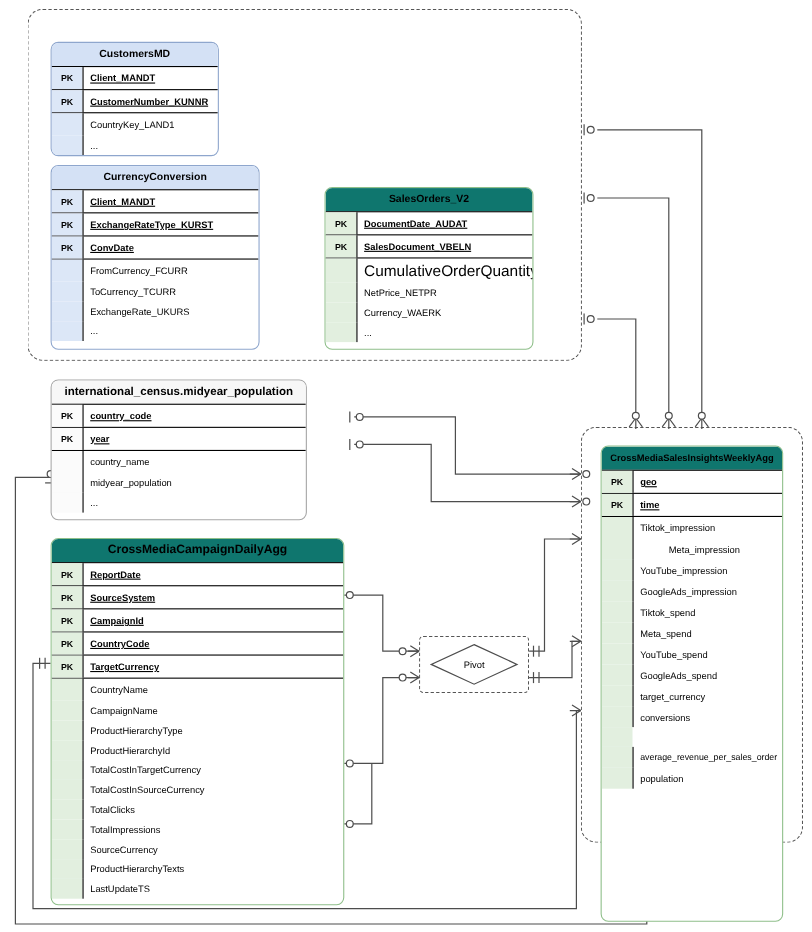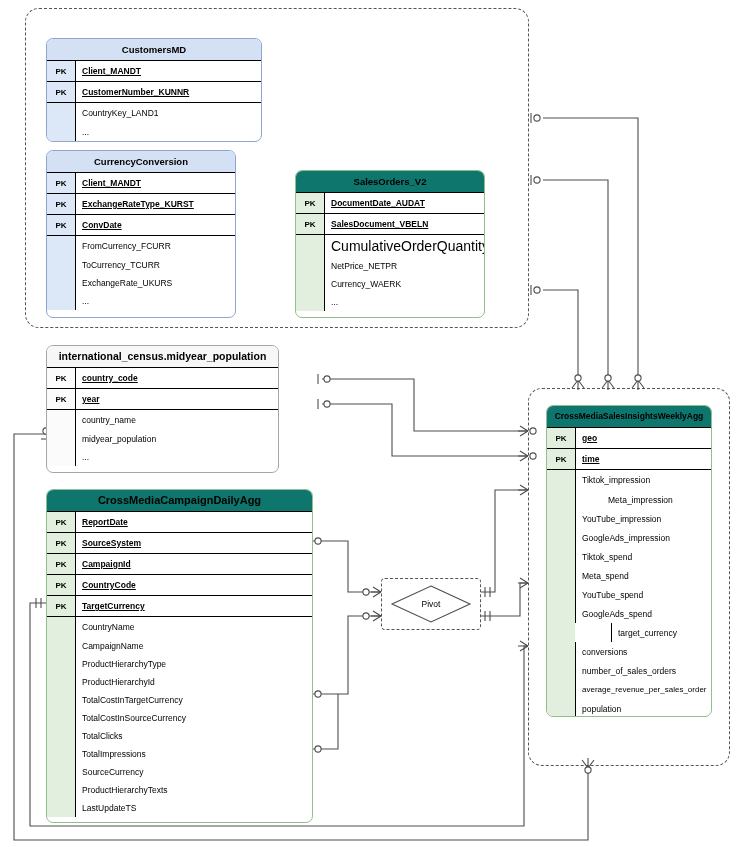--- a/index.html
+++ b/index.html
@@ -147,21 +147,21 @@
 
     <g stroke="#4d4d4d" stroke-width="1.1" fill="#ffffff">
       <polygon points="431,586 470,604 431,622 392,604"></polygon>
     </g>
   </svg>
 
   <div class="pivot" style="left:392px;top:586px;width:78px;height:36px;">
     <div class="pivot-label">Pivot</div>
   </div>
 
-  <div class="entity blue" style="left:46px;top:38px;width:216px;height:104px;">
+  <div class="entity blue" style="left:46px;top:38px;width:153px;height:104px;">
     <div class="e-title">CustomersMD</div>
     <div class="row">
       <div class="pk-cell">PK</div>
       <div class="attr-cell pk">Client_MANDT</div>
     </div>
     <div class="row">
       <div class="pk-cell">PK</div>
       <div class="attr-cell pk">CustomerNumber_KUNNR</div>
     </div>
     <div class="row">
@@ -319,21 +319,21 @@
     <div class="row plain">
         <div class="pk-cell"></div>
         <div class="attr-cell">ProductHierarchyTexts</div>
       </div>
     <div class="row plain">
         <div class="pk-cell"></div>
         <div class="attr-cell">LastUpdateTS</div>
       </div>
   </div>
 
-  <div class="entity green" style="left:546px;top:405px;width:166px;height:312px;">
+  <div class="entity green" style="left:546px;top:405px;width:166px;height:433px;">
     <div class="e-title" style="font-size:8.5px;">CrossMediaSalesInsightsWeeklyAgg</div>
     <div class="row">
       <div class="pk-cell">PK</div>
       <div class="attr-cell pk">geo</div>
     </div>
     <div class="row">
       <div class="pk-cell">PK</div>
       <div class="attr-cell pk">time</div>
     </div>
     <div class="row">
@@ -363,29 +363,28 @@
     <div class="row plain">
         <div class="pk-cell"></div>
         <div class="attr-cell" style="min-height:19px;">YouTube_spend</div>
       </div>
     <div class="row plain">
         <div class="pk-cell"></div>
         <div class="attr-cell" style="min-height:19px;">GoogleAds_spend</div>
       </div>
     <div class="row plain">
         <div class="pk-cell"></div>
-        <div class="attr-cell" style="min-height:19px;margin-left:36px;">target_currency</div>
+        <div class="attr-cell" style="min-height:19px;">target_currency</div>
       </div>
     <div class="row plain">
         <div class="pk-cell"></div>
         <div class="attr-cell" style="min-height:19px;">conversions</div>
       </div>
     <div class="row plain">
         <div class="pk-cell"></div>
-        <div class="attr-cell" style="min-height:19px;">number_of_sales_orders</div>
       </div>
     <div class="row plain">
         <div class="pk-cell"></div>
         <div class="attr-cell" style="min-height:19px;font-size:8px;text-align:right;">average_revenue_per_sales_order</div>
       </div>
     <div class="row plain">
         <div class="pk-cell"></div>
         <div class="attr-cell" style="min-height:19px;">population</div>
       </div>
   </div>

